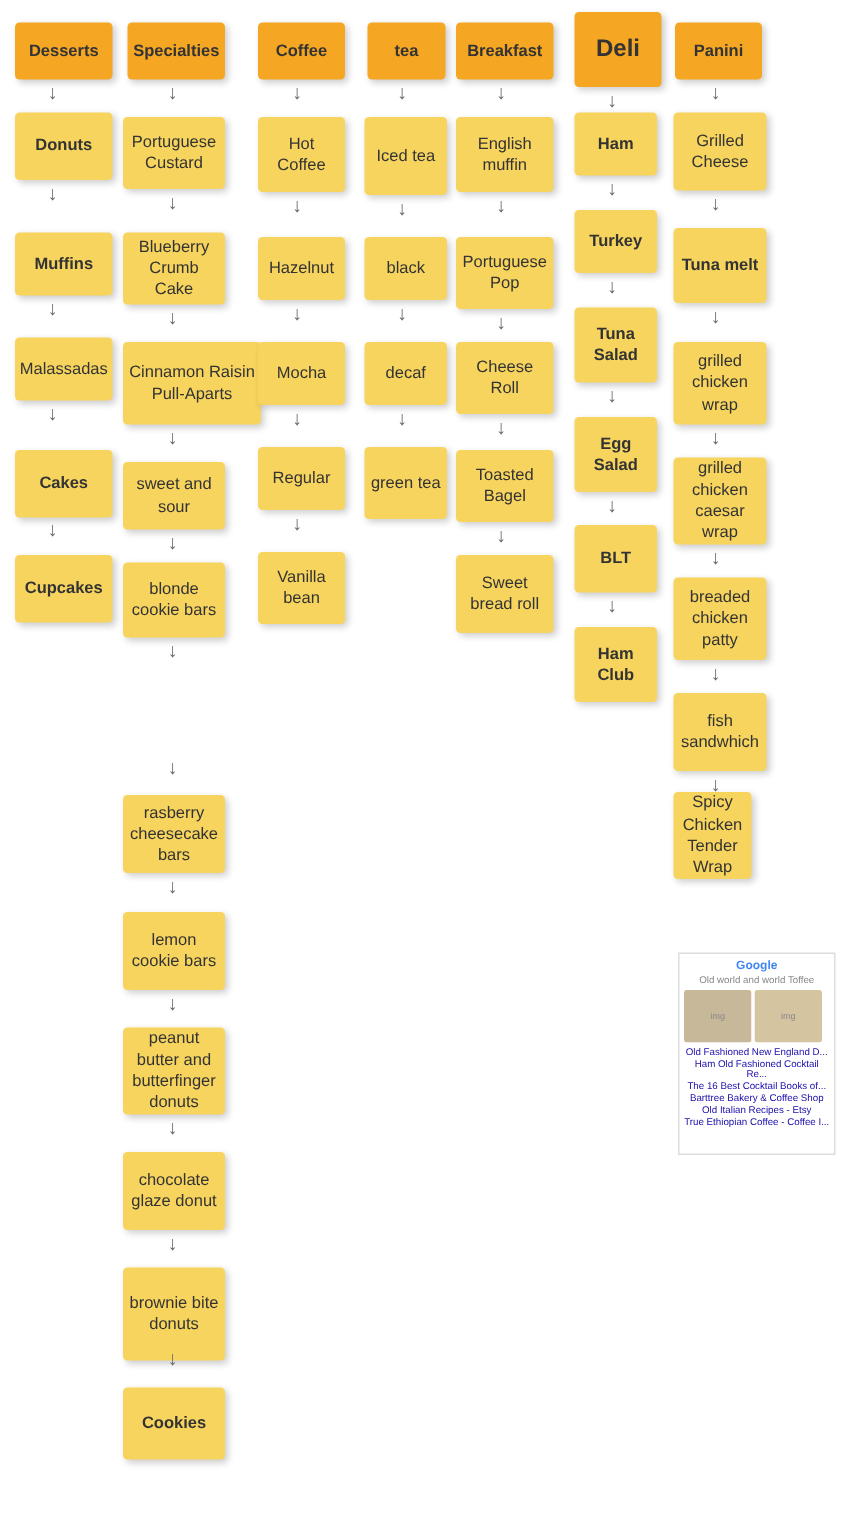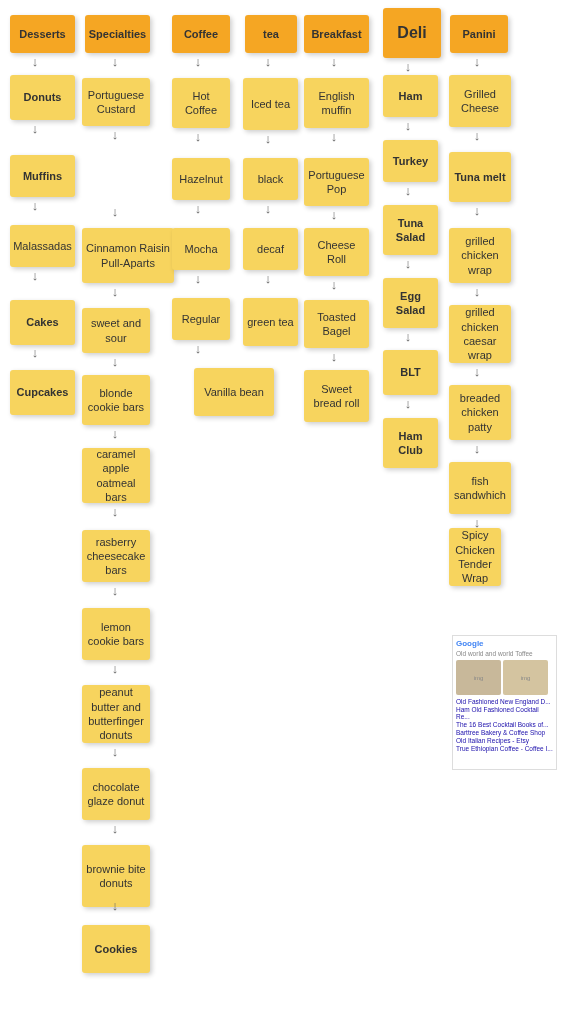--- a/index.html
+++ b/index.html
@@ -64,54 +64,55 @@
     }
 
     
     .google-panel {
       position: absolute;
       background: #fff;
       border: 1px solid #ddd;
       font-size: 8px;
       color: #333;
       overflow: hidden;
+      text-align: center;
     }
   </style>
 </head>
 <body>
 
 <div class="flowchart" id="flowchart" style="height: 1024px; width: 563px; position: relative;">
 <div class="note note-orange note-medium" style="left: 10px; top: 15px; width: 65px; height: 38px;">Desserts</div>
     <div class="note note-orange note-medium" style="left: 85px; top: 15px; width: 65px; height: 38px;">Specialties</div>
     <div class="note note-orange note-medium" style="left: 172px; top: 15px; width: 58px; height: 38px;">Coffee</div>
     <div class="note note-orange note-medium" style="left: 245px; top: 15px; width: 52px; height: 38px;">tea</div>
     <div class="note note-orange note-medium" style="left: 304px; top: 15px; width: 65px; height: 38px;">Breakfast</div>
     <div class="note note-orange note-large" style="left: 383px; top: 8px; width: 58px; height: 50px;">Deli</div>
     <div class="note note-orange note-medium" style="left: 450px; top: 15px; width: 58px; height: 38px;">Panini</div>
     <div class="note note-yellow note-medium" style="left: 10px; top: 75px; width: 65px; height: 45px;">Donuts</div>
     <div class="note note-yellow note-medium" style="left: 10px; top: 155px; width: 65px; height: 42px;">Muffins</div>
     <div class="note note-yellow" style="left: 10px; top: 225px; width: 65px; height: 42px;">Malassadas</div>
     <div class="note note-yellow note-medium" style="left: 10px; top: 300px; width: 65px; height: 45px;">Cakes</div>
     <div class="note note-yellow note-medium" style="left: 10px; top: 370px; width: 65px; height: 45px;">Cupcakes</div>
     <div class="note note-yellow" style="left: 82px; top: 78px; width: 68px; height: 48px;">Portuguese Custard</div>
+    <div class="note note-yellow" style="left: 82px; top: 155px; width: 68px; height: 48px;">Blueberry Crumb Cake</div>
     <div class="note note-yellow" style="left: 82px; top: 228px; width: 92px; height: 55px;">Cinnamon Raisin Pull-Aparts</div>
     <div class="note note-yellow" style="left: 82px; top: 308px; width: 68px; height: 45px;">sweet and sour</div>
     <div class="note note-yellow" style="left: 82px; top: 375px; width: 68px; height: 50px;">blonde cookie bars</div>
-    <div class="note note-yellow" style="left: 82px; top: 448px; width: 68px; height: 55px;">caramel apple oatmeal bars</div>
     <div class="note note-yellow" style="left: 82px; top: 530px; width: 68px; height: 52px;">rasberry cheesecake bars</div>
     <div class="note note-yellow" style="left: 82px; top: 608px; width: 68px; height: 52px;">lemon cookie bars</div>
     <div class="note note-yellow" style="left: 82px; top: 685px; width: 68px; height: 58px;">peanut butter and butterfinger donuts</div>
     <div class="note note-yellow" style="left: 82px; top: 768px; width: 68px; height: 52px;">chocolate glaze donut</div>
     <div class="note note-yellow" style="left: 82px; top: 845px; width: 68px; height: 62px;">brownie bite donuts</div>
     <div class="note note-yellow note-medium" style="left: 82px; top: 925px; width: 68px; height: 48px;">Cookies</div>
     <div class="note note-yellow" style="left: 172px; top: 78px; width: 58px; height: 50px;">Hot Coffee</div>
     <div class="note note-yellow" style="left: 172px; top: 158px; width: 58px; height: 42px;">Hazelnut</div>
     <div class="note note-yellow" style="left: 172px; top: 228px; width: 58px; height: 42px;">Mocha</div>
     <div class="note note-yellow" style="left: 172px; top: 298px; width: 58px; height: 42px;">Regular</div>
-    <div class="note note-yellow" style="left: 172px; top: 368px; width: 80px; height: 48px; margin-left: 22px;">Vanilla bean</div>
+    <div class="note note-yellow" style="left: 172px; top: 368px; width: 58px; height: 48px;">Vanilla bean</div>
     <div class="note note-yellow" style="left: 243px; top: 78px; width: 55px; height: 52px;">Iced tea</div>
     <div class="note note-yellow" style="left: 243px; top: 158px; width: 55px; height: 42px;">black</div>
     <div class="note note-yellow" style="left: 243px; top: 228px; width: 55px; height: 42px;">decaf</div>
     <div class="note note-yellow" style="left: 243px; top: 298px; width: 55px; height: 48px;">green tea</div>
     <div class="note note-yellow" style="left: 304px; top: 78px; width: 65px; height: 50px;">English muffin</div>
     <div class="note note-yellow" style="left: 304px; top: 158px; width: 65px; height: 48px;">Portuguese Pop</div>
     <div class="note note-yellow" style="left: 304px; top: 228px; width: 65px; height: 48px;">Cheese Roll</div>
     <div class="note note-yellow" style="left: 304px; top: 300px; width: 65px; height: 48px;">Toasted Bagel</div>
     <div class="note note-yellow" style="left: 304px; top: 370px; width: 65px; height: 52px;">Sweet bread roll</div>
     <div class="note note-yellow note-medium" style="left: 383px; top: 75px; width: 55px; height: 42px;">Ham</div>

